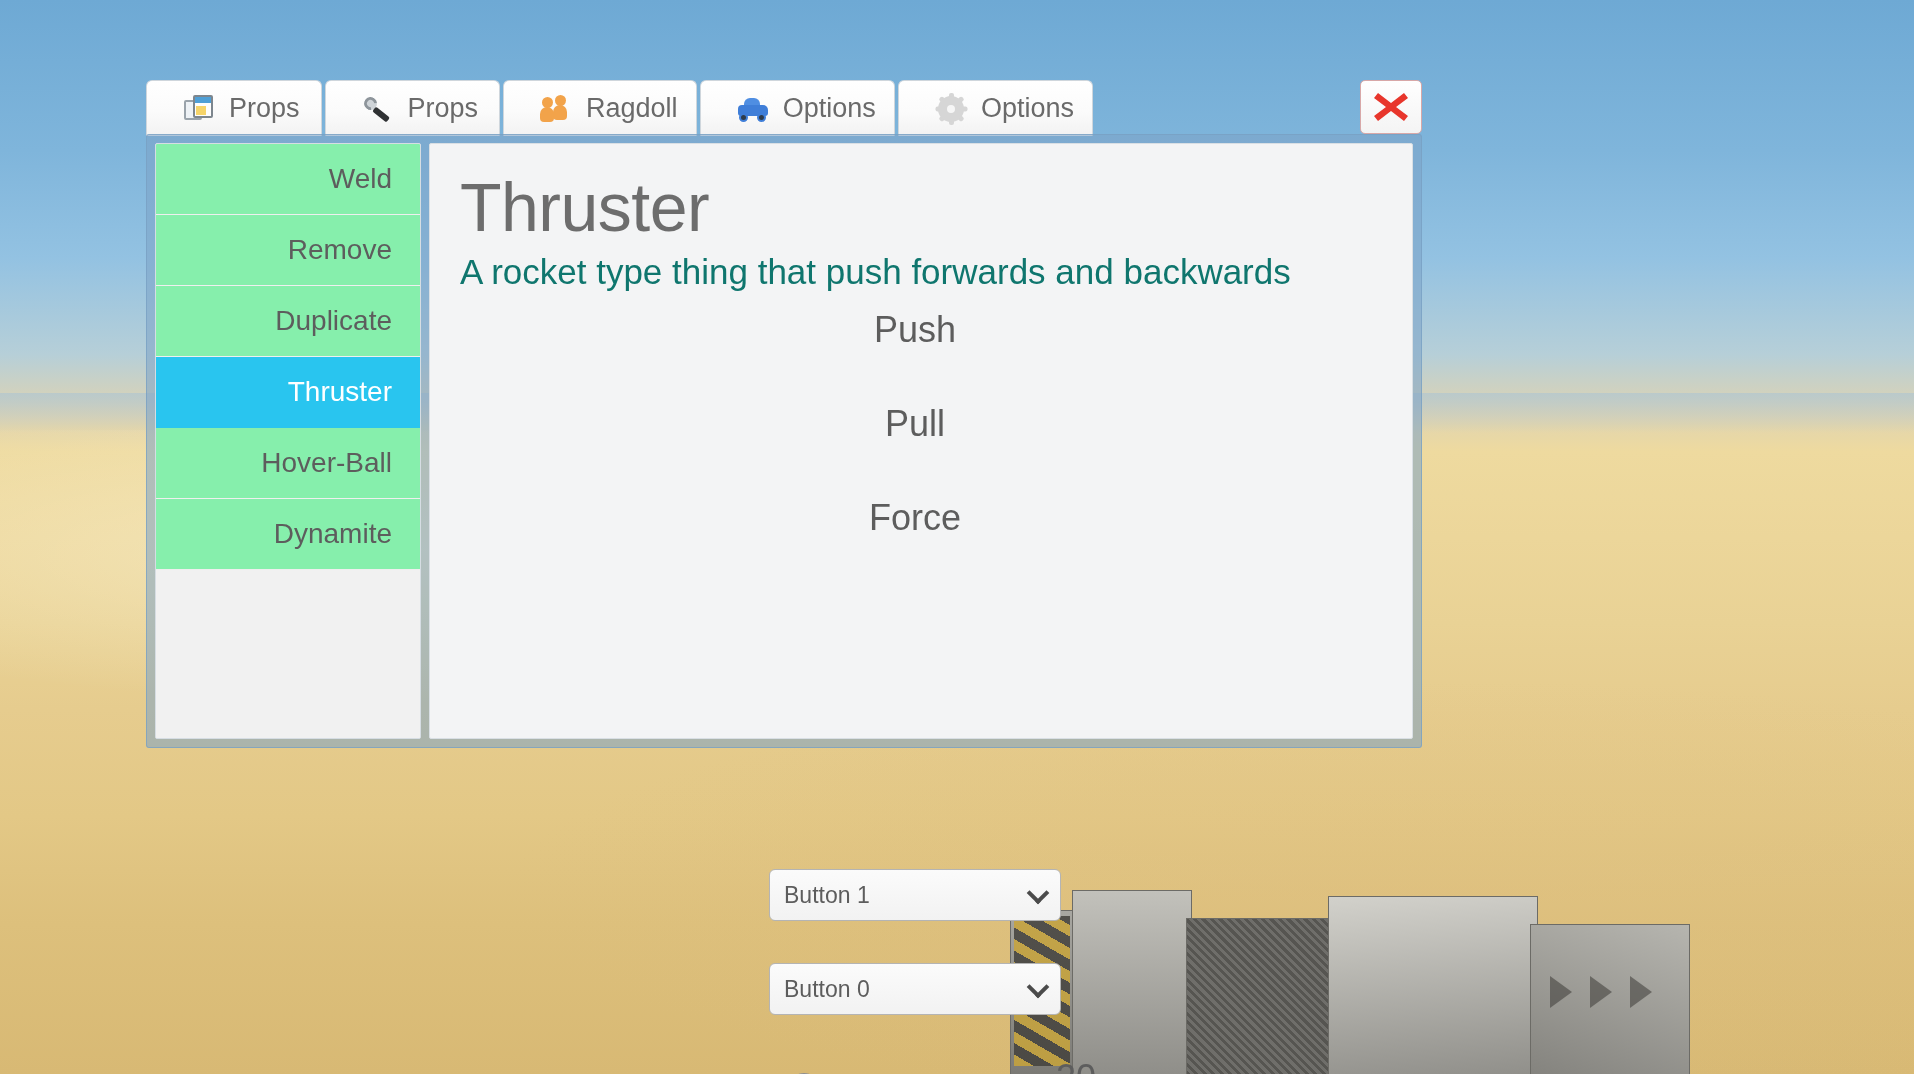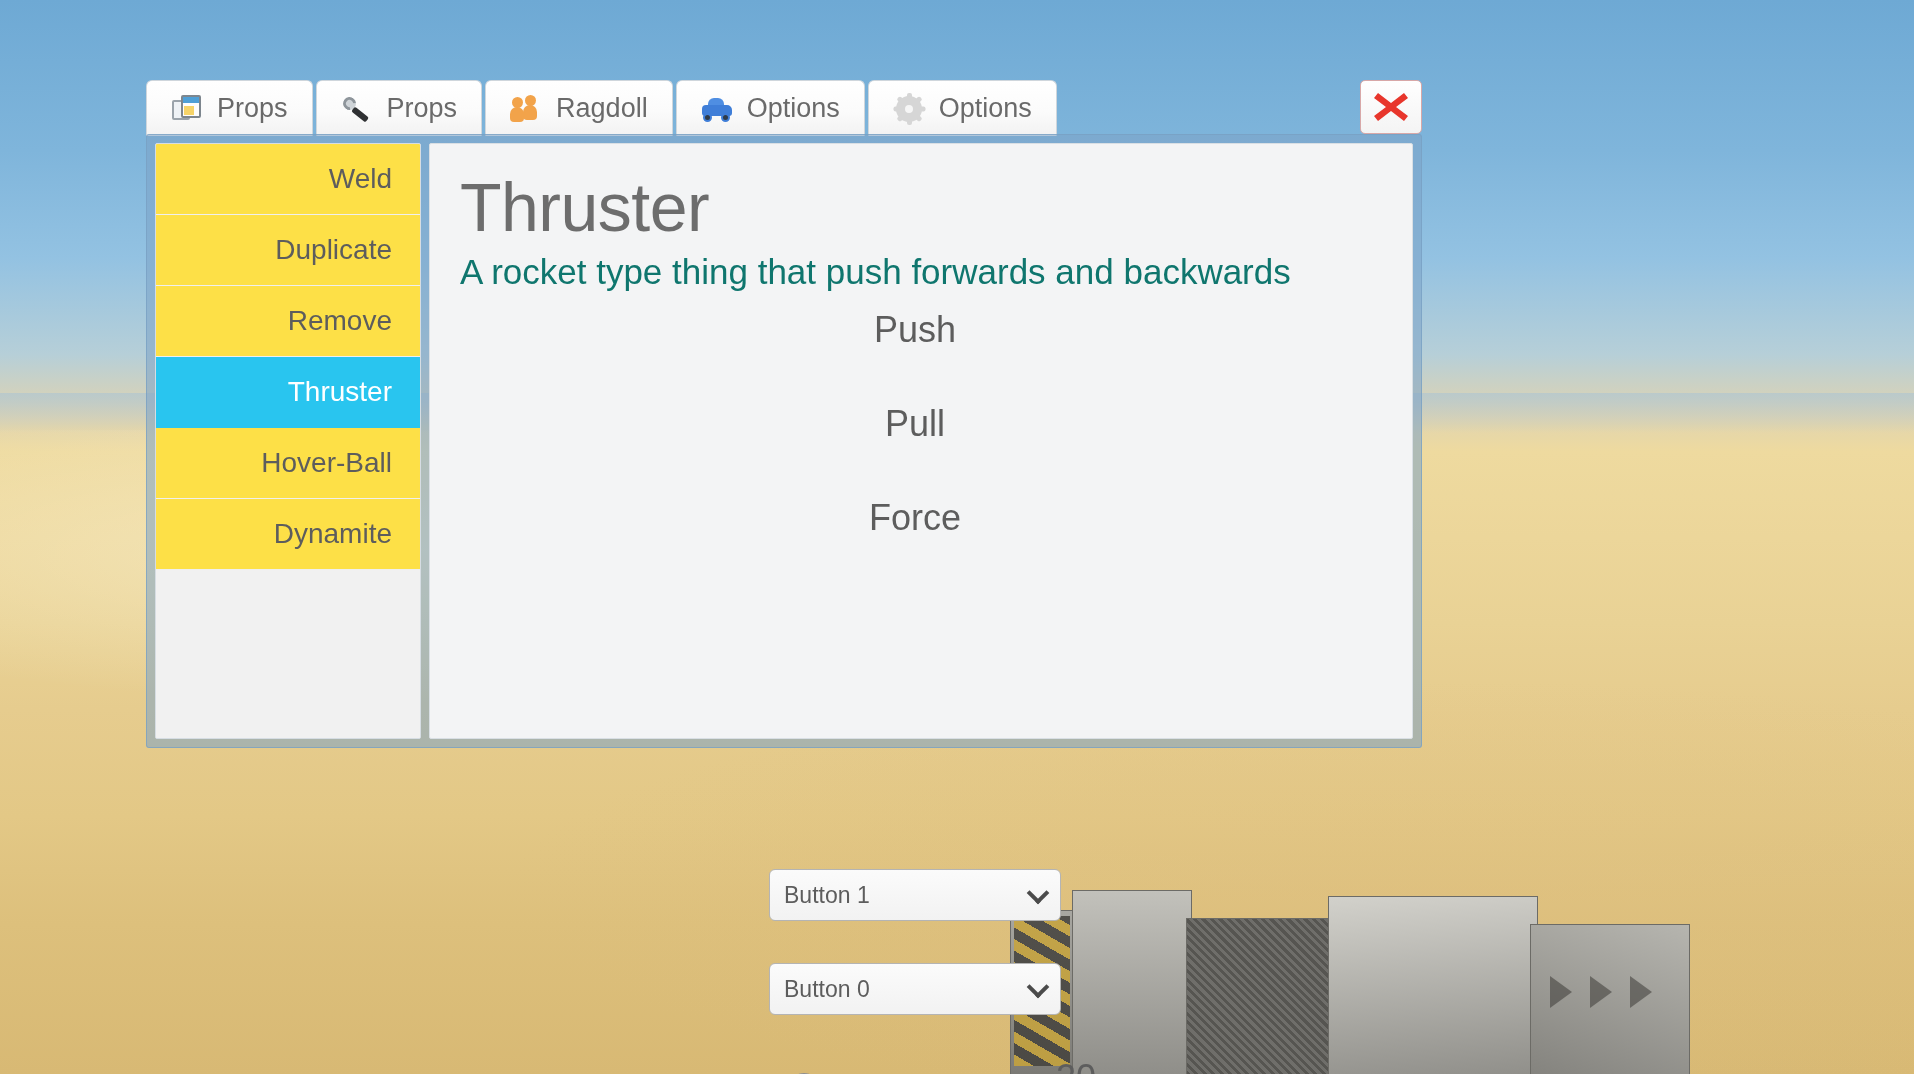--- a/index.html
+++ b/index.html
@@ -77,21 +77,21 @@
   #menu {
     position: absolute; left: 146px; top: 78px; width: 1276px; height: 670px;
   }
   #tabbar {
     position: absolute; left: 0; top: 0; height: 58px; width: 950px;
     display: flex; align-items: flex-end;
   }
   .tab {
     height: 56px; min-width: 140px;
     display: flex; align-items: center; gap: 14px;
-    padding: 0 24px;
+    padding: 0 36px;
     background: linear-gradient(to bottom, #ffffff 0%, #fbfbfb 55%, #f2f2f2 100%);
     border: 1px solid #cfd6dc;
     border-bottom: none;
     border-top-left-radius: 6px; border-top-right-radius: 6px;
     margin-right: 3px;
     font-size: 27px; color: #6a6a6a;
     cursor: pointer;
     user-select: none;
   }
   .tab .tablabel { white-space: nowrap; }
@@ -199,21 +199,21 @@
     background: #f1f1f1;
     border: 1px solid #d6dde3;
     border-radius: 2px;
     overflow: hidden;
   }
   .side-item {
     height: 71px;
     display: flex; align-items: center; justify-content: flex-end;
     padding-right: 28px;
     font-size: 28px; color: #5d5d5d;
-    background: #fde047;
+    background: #86efac;
     border-bottom: 1px solid #efefef;
     cursor: pointer;
     user-select: none;
   }
   .side-item.selected {
     background: #29c5ef;
     color: #ffffff;
     border-bottom-color: #29c5ef;
   }
   #sidebar-filler { background: #f1f1f1; height: 100%; }
@@ -362,24 +362,24 @@
       </svg>
     </div>
 
     <div id="panel">
 
       <div id="sidebar">
         <div class="side-item">
           <span>Weld</span>
         </div>
         <div class="side-item">
+          <span>Remove</span>
+        </div>
+        <div class="side-item">
           <span>Duplicate</span>
-        </div>
-        <div class="side-item">
-          <span>Remove</span>
         </div>
         <div class="side-item selected">
           <span>Thruster</span>
         </div>
         <div class="side-item">
           <span>Hover-Ball</span>
         </div>
         <div class="side-item">
           <span>Dynamite</span>
         </div>

